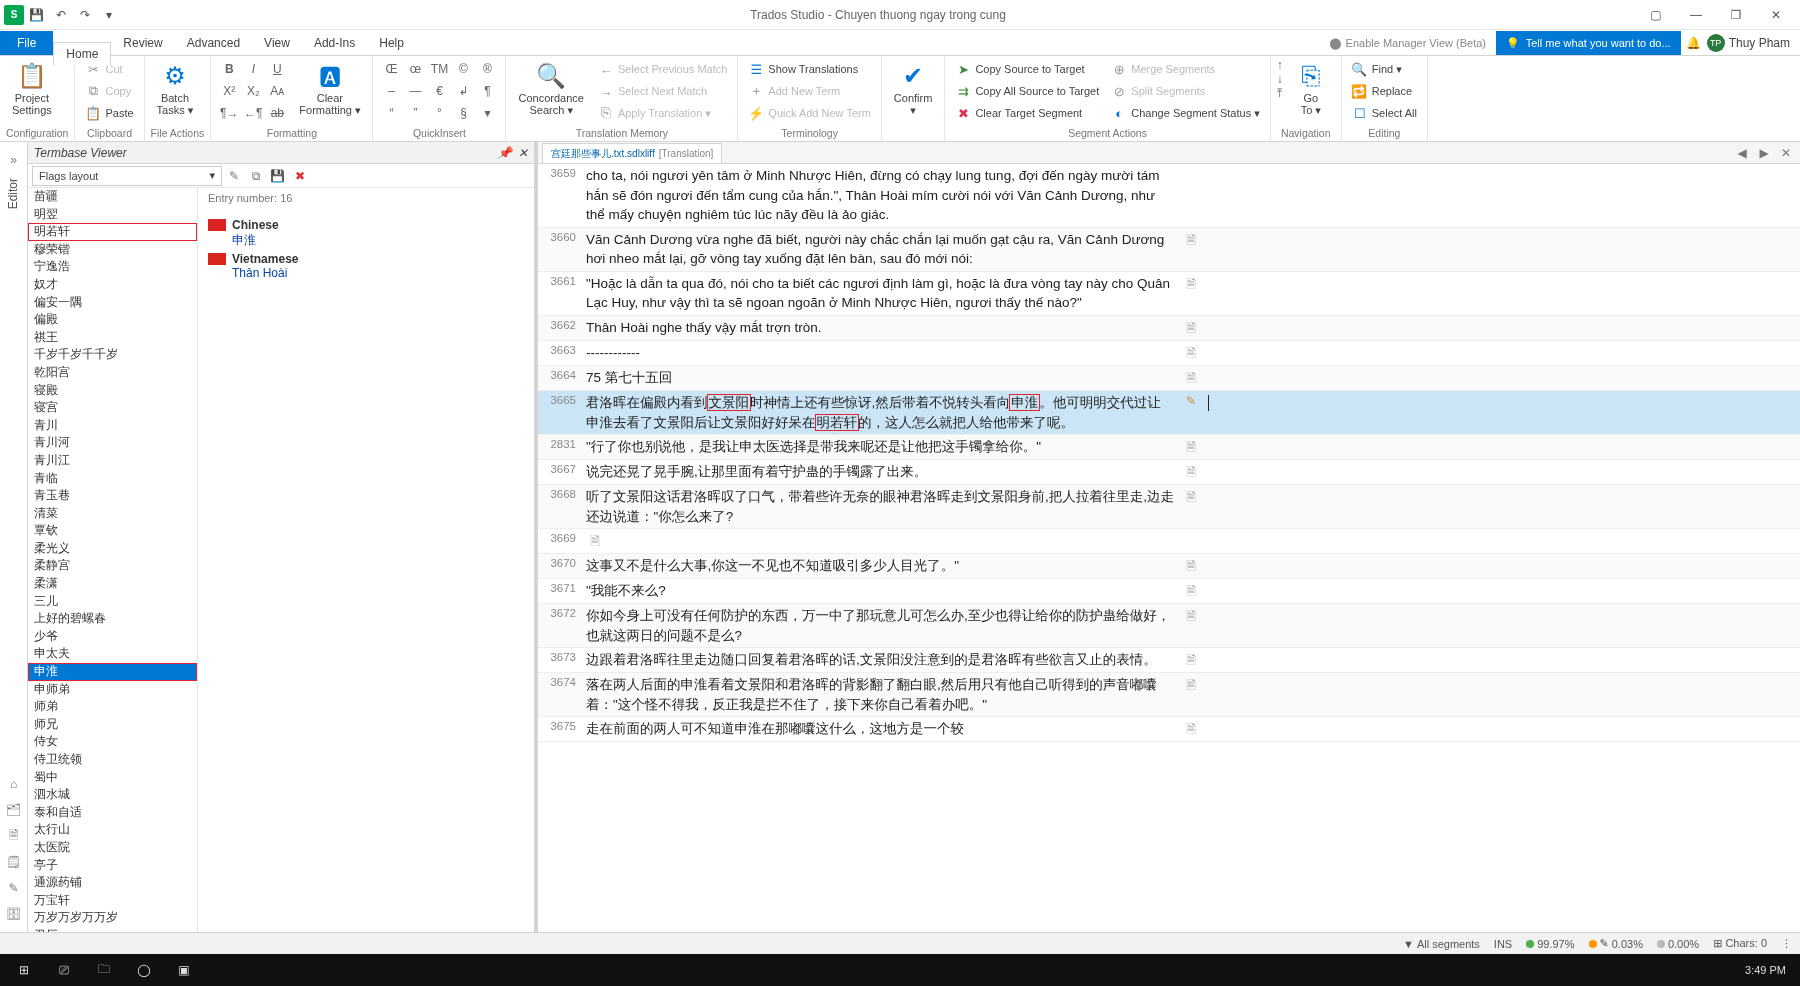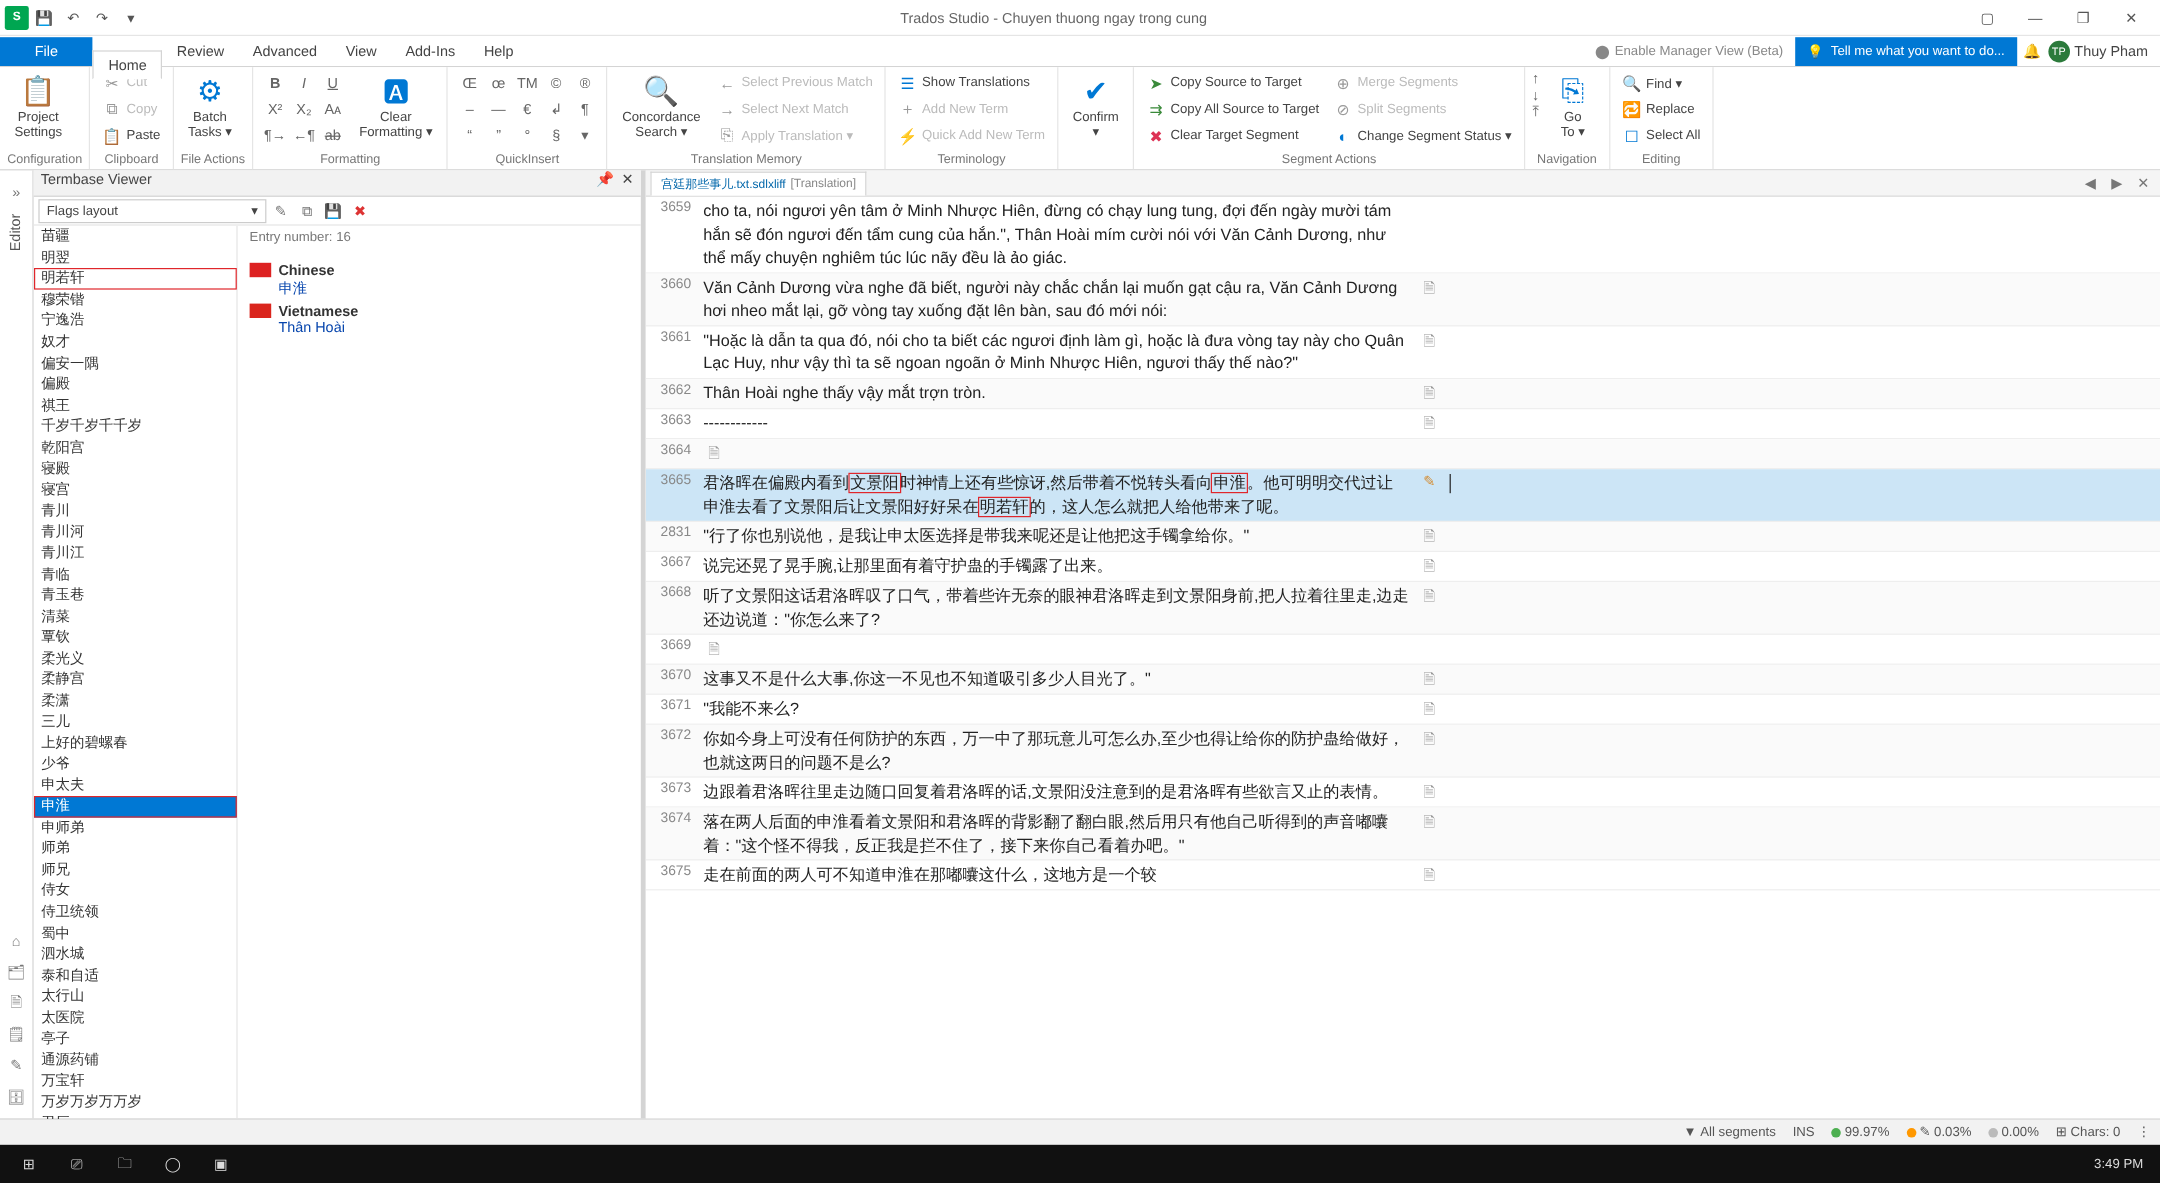--- a/index.html
+++ b/index.html
@@ -8,21 +8,21 @@
 .titlebar-left { display: flex; align-items: center; gap: 2px; }
 .tb-icon { width: 20px; height: 20px; background: #00a651; border-radius: 2px; display: flex; align-items: center; justify-content: center; color: #fff; font-size: 10px; font-weight: bold; }
 .qat-btn { width: 22px; height: 22px; display: flex; align-items: center; justify-content: center; color: #555; cursor: pointer; }
 .titlebar-center { flex: 1; text-align: center; color: #666; font-size: 12px; }
 .titlebar-right { display: flex; align-items: center; gap: 0; }
 .win-btn { width: 40px; height: 24px; display: flex; align-items: center; justify-content: center; color: #555; cursor: pointer; font-size: 12px; }
 .user-chip { display: flex; align-items: center; gap: 4px; margin-right: 10px; color: #444; }
 .user-avatar { width: 18px; height: 18px; border-radius: 50%; background: #2b7a3b; color: #fff; font-size: 9px; display: flex; align-items: center; justify-content: center; }
 
 .ribbon-tabs { height: 26px; display: flex; align-items: flex-end; background: #fff; border-bottom: 1px solid #d4d4d4; }
-.file-tab { background: #0078d4; color: #fff; height: 24px; padding: 0 29px; display: flex; align-items: center; cursor: pointer; font-size: 12px; }
+.file-tab { background: #0078d4; color: #fff; height: 24px; padding: 0 17px; display: flex; align-items: center; cursor: pointer; font-size: 12px; }
 .rtab { height: 24px; padding: 0 12px; display: flex; align-items: center; color: #444; cursor: pointer; font-size: 12px; }
 .rtab.active { border: 1px solid #d4d4d4; border-bottom: 1px solid #fff; background: #fff; position: relative; top: 11px; }
 .ribbon-right { margin-left: auto; display: flex; align-items: center; height: 24px; }
 .manager-view { color: #888; padding: 0 10px; font-size: 11px; display: flex; align-items: center; gap: 4px; }
 .tell-me { background: #0078d4; color: #fff; height: 24px; padding: 0 10px; display: flex; align-items: center; gap: 6px; font-size: 11px; cursor: pointer; }
 .bell-icon { width: 26px; display: flex; align-items: center; justify-content: center; color: #888; }
 
 .ribbon-body { height: 86px; background: #fff; border-bottom: 1px solid #d4d4d4; display: flex; }
 .rgroup { border-right: 1px solid #e5e5e5; display: flex; flex-direction: column; padding: 2px 6px 0 6px; }
 .rgroup-content { flex: 1; display: flex; align-items: flex-start; gap: 4px; }
@@ -34,21 +34,21 @@
 .rbtn-sm { display: flex; align-items: center; gap: 4px; padding: 2px 4px; font-size: 11px; color: #444; cursor: pointer; height: 22px; white-space: nowrap; }
 .rbtn-sm.disabled { color: #bbb; }
 .ricon-sm { width: 16px; height: 16px; display: flex; align-items: center; justify-content: center; font-size: 13px; color: #0078d4; }
 .ricon-sm.gray { color: #999; }
 .format-grid { display: grid; grid-template-columns: repeat(3, 24px); grid-auto-rows: 22px; gap: 0; }
 .fbtn { display: flex; align-items: center; justify-content: center; cursor: pointer; color: #666; font-size: 12px; }
 .qi-grid { display: grid; grid-template-columns: repeat(5, 24px); grid-auto-rows: 22px; gap: 0; }
 
 .main-split { display: flex; height: calc(100% - 30px - 26px - 86px - 22px - 32px); }
 .left-pane { width: 510px; border-right: 4px solid #d4d4d4; display: flex; flex-direction: column; position: relative; }
-.tb-viewer-hdr { height: 22px; background: #f2f2f2; display: flex; align-items: flex-start; padding: 0 6px; color: #444; border-bottom: 1px solid #d4d4d4; }
+.tb-viewer-hdr { height: 22px; background: #f2f2f2; display: flex; align-items: center; padding: 0 6px; color: #444; border-bottom: 1px solid #d4d4d4; font-style: italic; }
 .tb-viewer-hdr .spacer { flex: 1; }
 .tb-toolbar { height: 24px; display: flex; align-items: center; padding: 0 4px; gap: 2px; border-bottom: 1px solid #e5e5e5; }
 .flags-dd { flex: 1; height: 20px; border: 1px solid #ccc; display: flex; align-items: center; padding: 0 6px; font-size: 11px; color: #444; justify-content: space-between; max-width: 190px; }
 .tbb { width: 20px; height: 20px; display: flex; align-items: center; justify-content: center; color: #777; cursor: pointer; }
 .tb-lists { display: flex; flex: 1; overflow: hidden; }
 .tb-terms { width: 170px; border-right: 1px solid #e5e5e5; overflow-y: auto; font-size: 12px; color: #333; }
 .tb-terms::-webkit-scrollbar { width: 14px; }
 .tb-terms::-webkit-scrollbar-thumb { background: #c2c2c2; }
 .tb-term { padding: 1px 6px; white-space: nowrap; cursor: pointer; line-height: 1.3; }
 .tb-term.selected { background: #0078d4; color: #fff; }
@@ -497,20 +497,21 @@
         <div class="seg-row">
           <div class="seg-num">3663</div>
           <div class="seg-src">------------</div>
           <div class="seg-status">
             <span>🗎</span>
           </div>
           <div class="seg-tgt"></div>
         </div>
         <div class="seg-row alt">
           <div class="seg-num">3664</div>
+          <div class="seg-src">75 第七十五回</div>
           <div class="seg-status">
             <span>🗎</span>
           </div>
           <div class="seg-tgt"></div>
         </div>
         <div class="seg-row active">
           <div class="seg-num">3665</div>
           <div class="seg-src">君洛晖在偏殿内看到<span class="redbox">文景阳</span>时神情上还有些惊讶,然后带着不悦转头看向<span class="redbox">申淮</span>。他可明明交代过让申淮去看了文景阳后让文景阳好好呆在<span class="redbox">明若轩</span>的，这人怎么就把人给他带来了呢。</div>
           <div class="seg-status">
             <span class="pencil-ico">✎</span>

